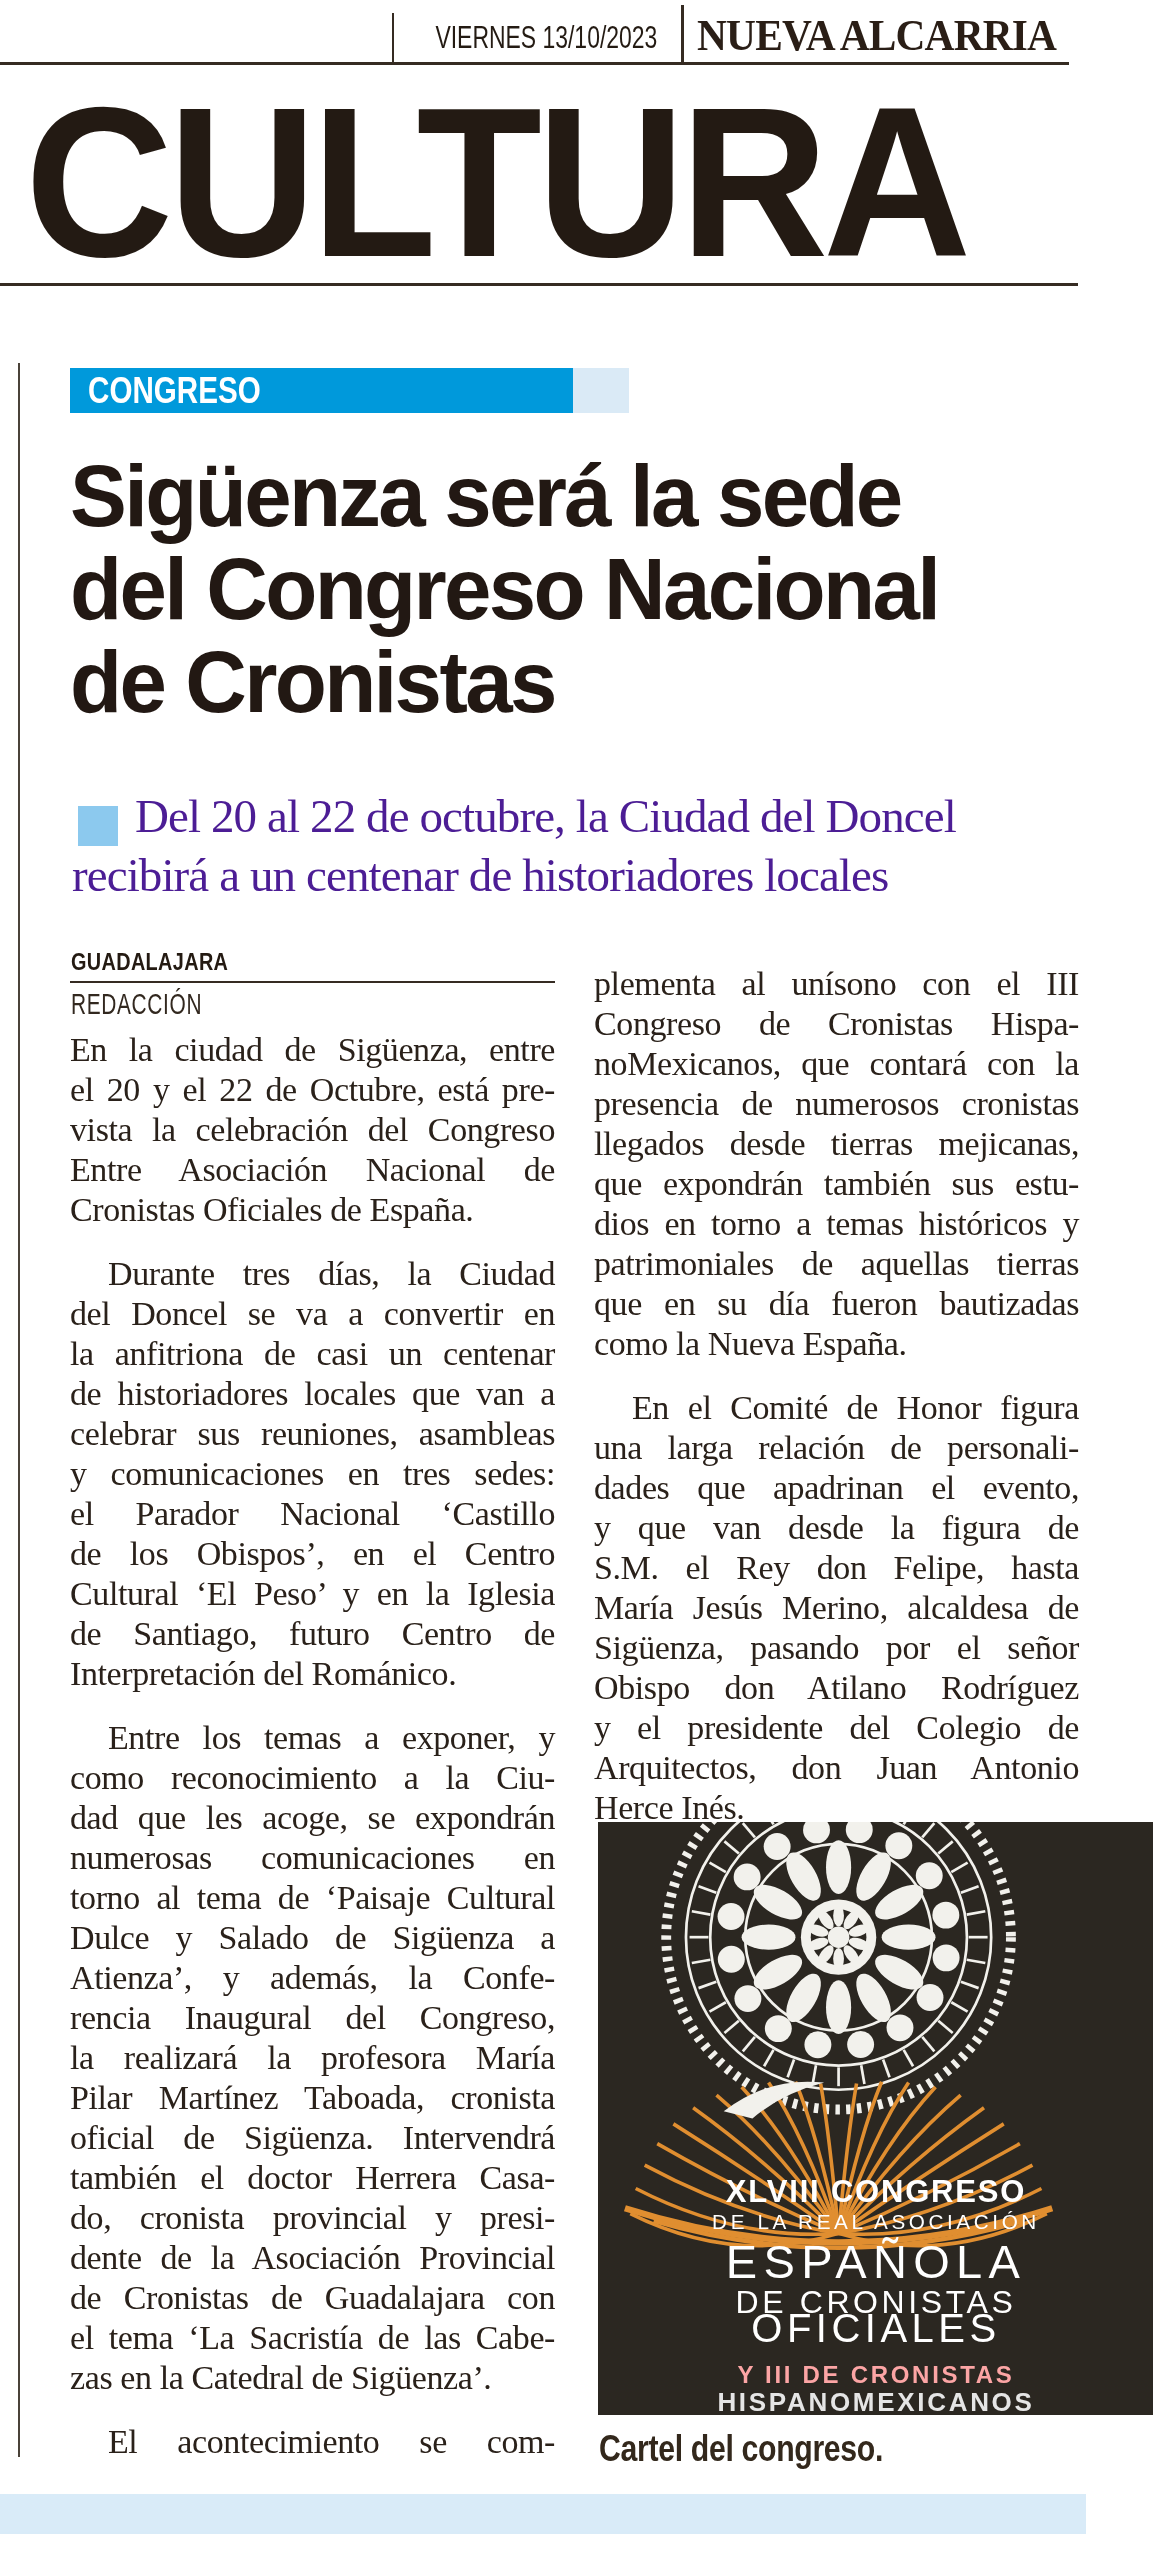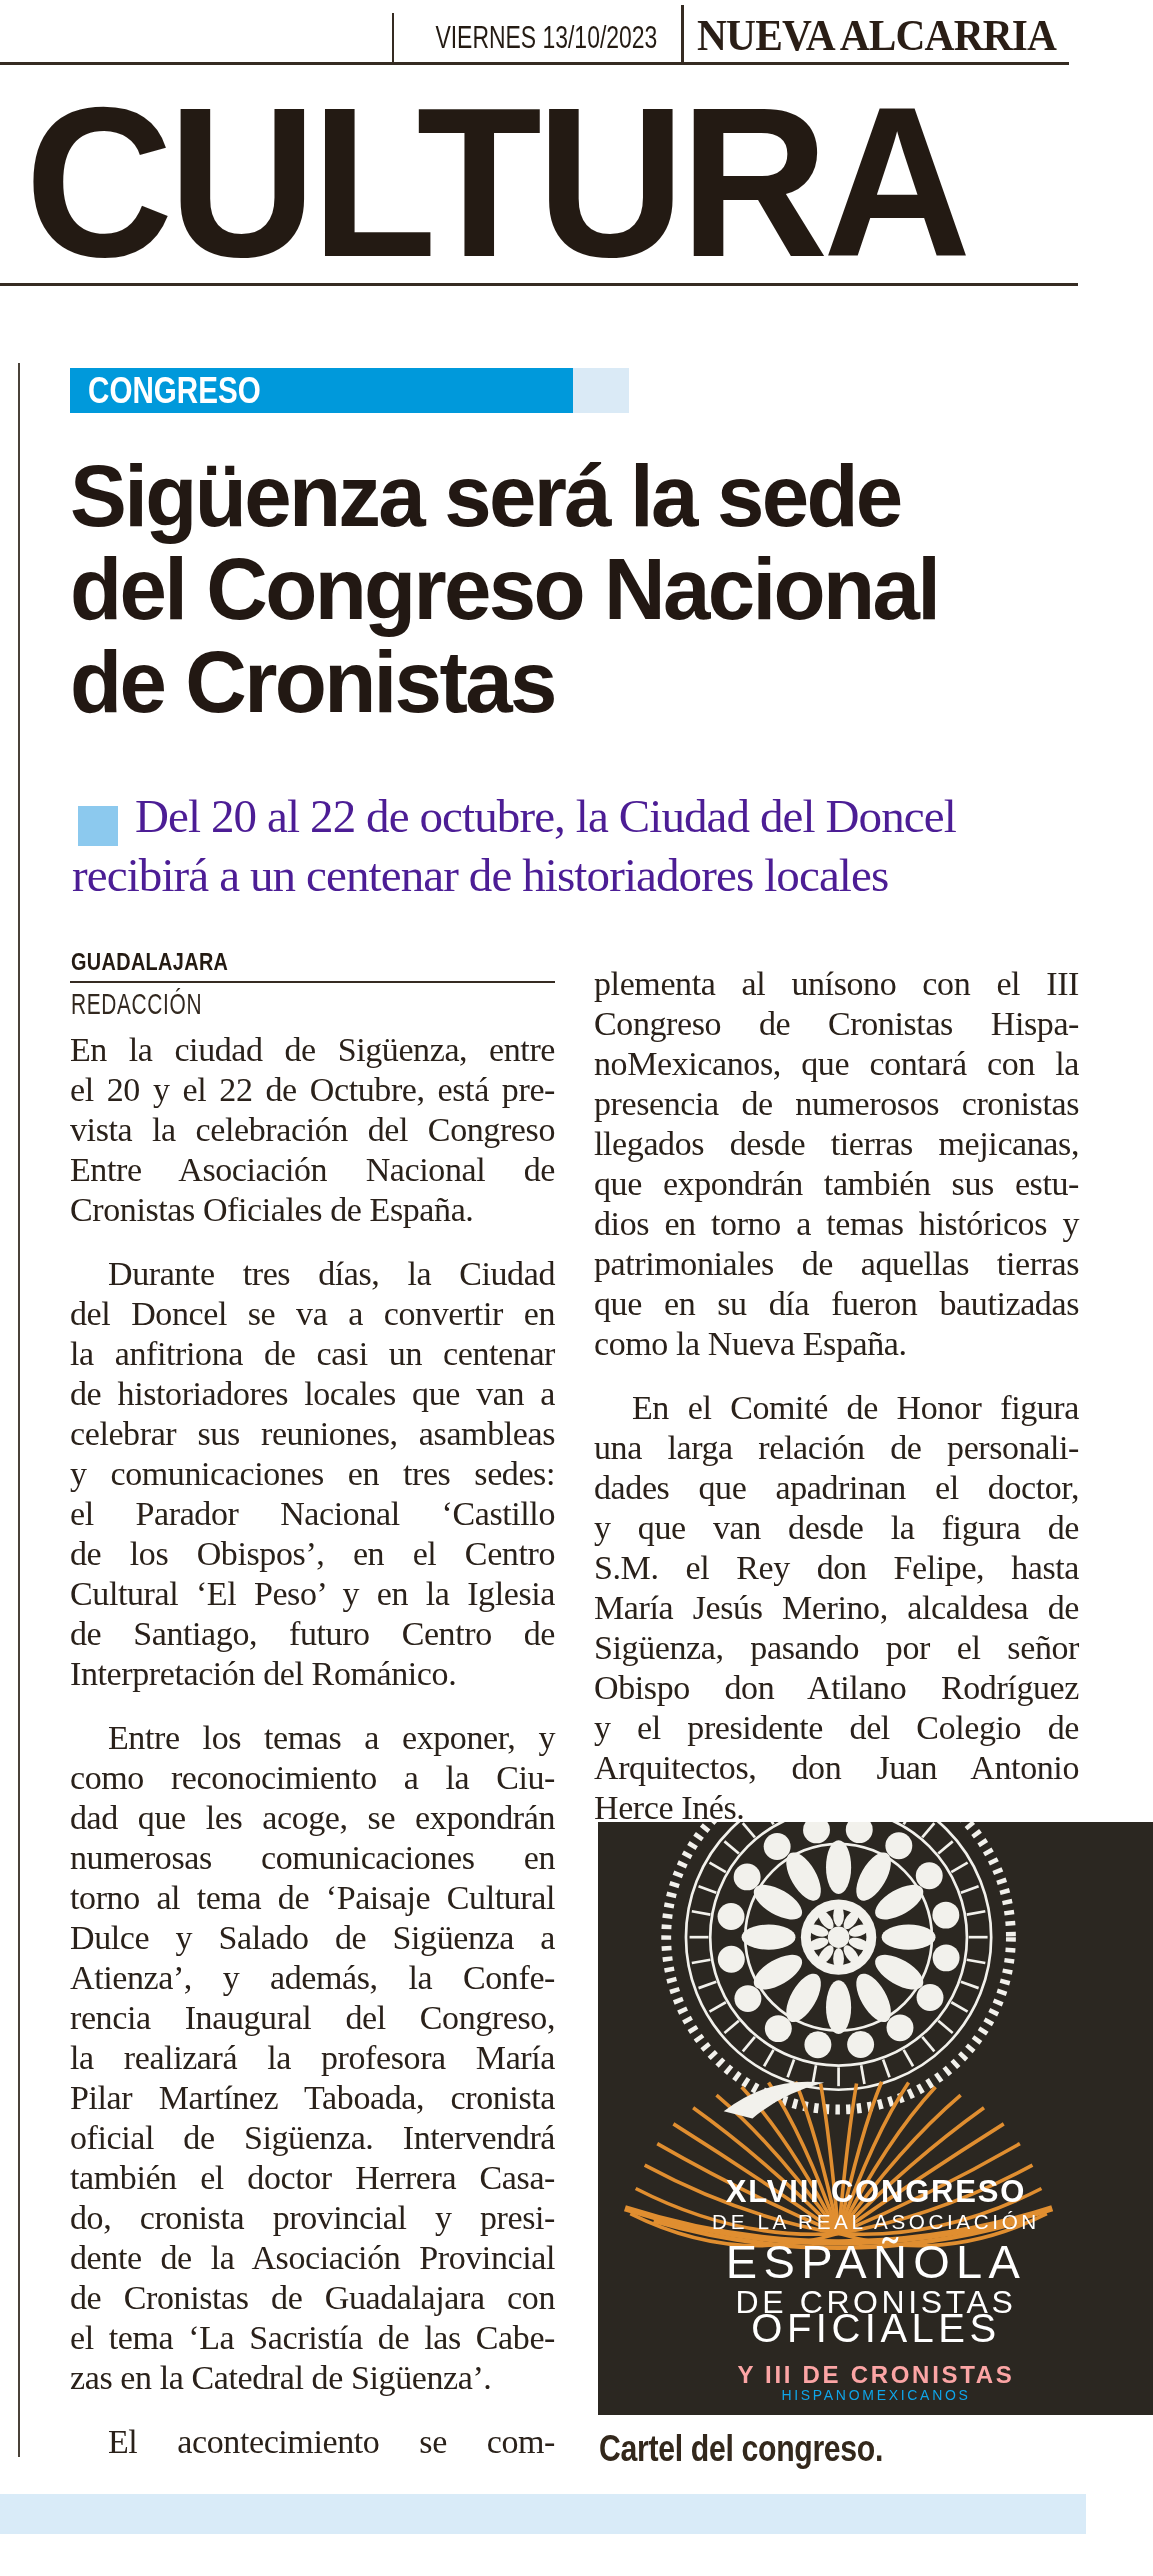--- a/index.html
+++ b/index.html
@@ -57,21 +57,21 @@
   
   #poster{left:598px;top:1822px;width:556px;height:593px;background:#2B2721;overflow:hidden;}
   #poster svg{position:absolute;left:0;top:0;}
   .pline{position:absolute;left:0;right:0;text-align:center;color:#ffffff;white-space:nowrap;}
   #pl1{top:352px;font-size:31px;font-weight:700;letter-spacing:1.8px;}
   #pl2{top:388px;font-size:20.7px;font-weight:400;letter-spacing:3.6px;}
   #pl3{top:412px;font-size:47px;font-weight:400;letter-spacing:6.3px;}
   #pl4{top:462px;font-size:32px;font-weight:400;letter-spacing:3.6px;}
   #pl5{top:484px;font-size:40px;font-weight:400;letter-spacing:4.5px;}
   #pl6{top:539px;font-size:24px;font-weight:700;letter-spacing:2.7px;color:#fca5a5;}
-  #pl7{top:565px;font-size:14px;font-weight:400;letter-spacing:2.7px;color:#0ea5e9;}
+  #pl7{top:565px;font-size:26px;font-weight:700;letter-spacing:2.7px;color:#e5e5e5;}
 
   #poster-caption{left:599px;top:2428px;font-size:36px;font-weight:700;letter-spacing:-0.4px;
                   transform:scaleX(0.84);transform-origin:left top;color:#33281c;white-space:nowrap;}
 
   
   #bottom-bar{left:0;top:2494px;width:1086px;height:40px;background:#D9EBF8;}
 </style>
 </head>
 <body>
 
@@ -147,21 +147,21 @@
       <div class="bline just">noMexicanos, que contará con la</div>
       <div class="bline just">presencia de numerosos cronistas</div>
       <div class="bline just">llegados desde tierras mejicanas,</div>
       <div class="bline just">que expondrán también sus estu-</div>
       <div class="bline just">dios en torno a temas históricos y</div>
       <div class="bline just">patrimoniales de aquellas tierras</div>
       <div class="bline just">que en su día fueron bautizadas</div>
       <div class="bline">como la Nueva España.</div>
       <div class="bline ind just">En el Comité de Honor figura</div>
       <div class="bline just">una larga relación de personali-</div>
-      <div class="bline just">dades que apadrinan el doctor,</div>
+      <div class="bline just">dades que apadrinan el evento,</div>
       <div class="bline just">y que van desde la figura de</div>
       <div class="bline just">S.M. el Rey don Felipe, hasta</div>
       <div class="bline just">María Jesús Merino, alcaldesa de</div>
       <div class="bline just">Sigüenza, pasando por el señor</div>
       <div class="bline just">Obispo don Atilano Rodríguez</div>
       <div class="bline just">y el presidente del Colegio de</div>
       <div class="bline just">Arquitectos, don Juan Antonio</div>
       <div class="bline">Herce Inés.</div>
     </div>
 

